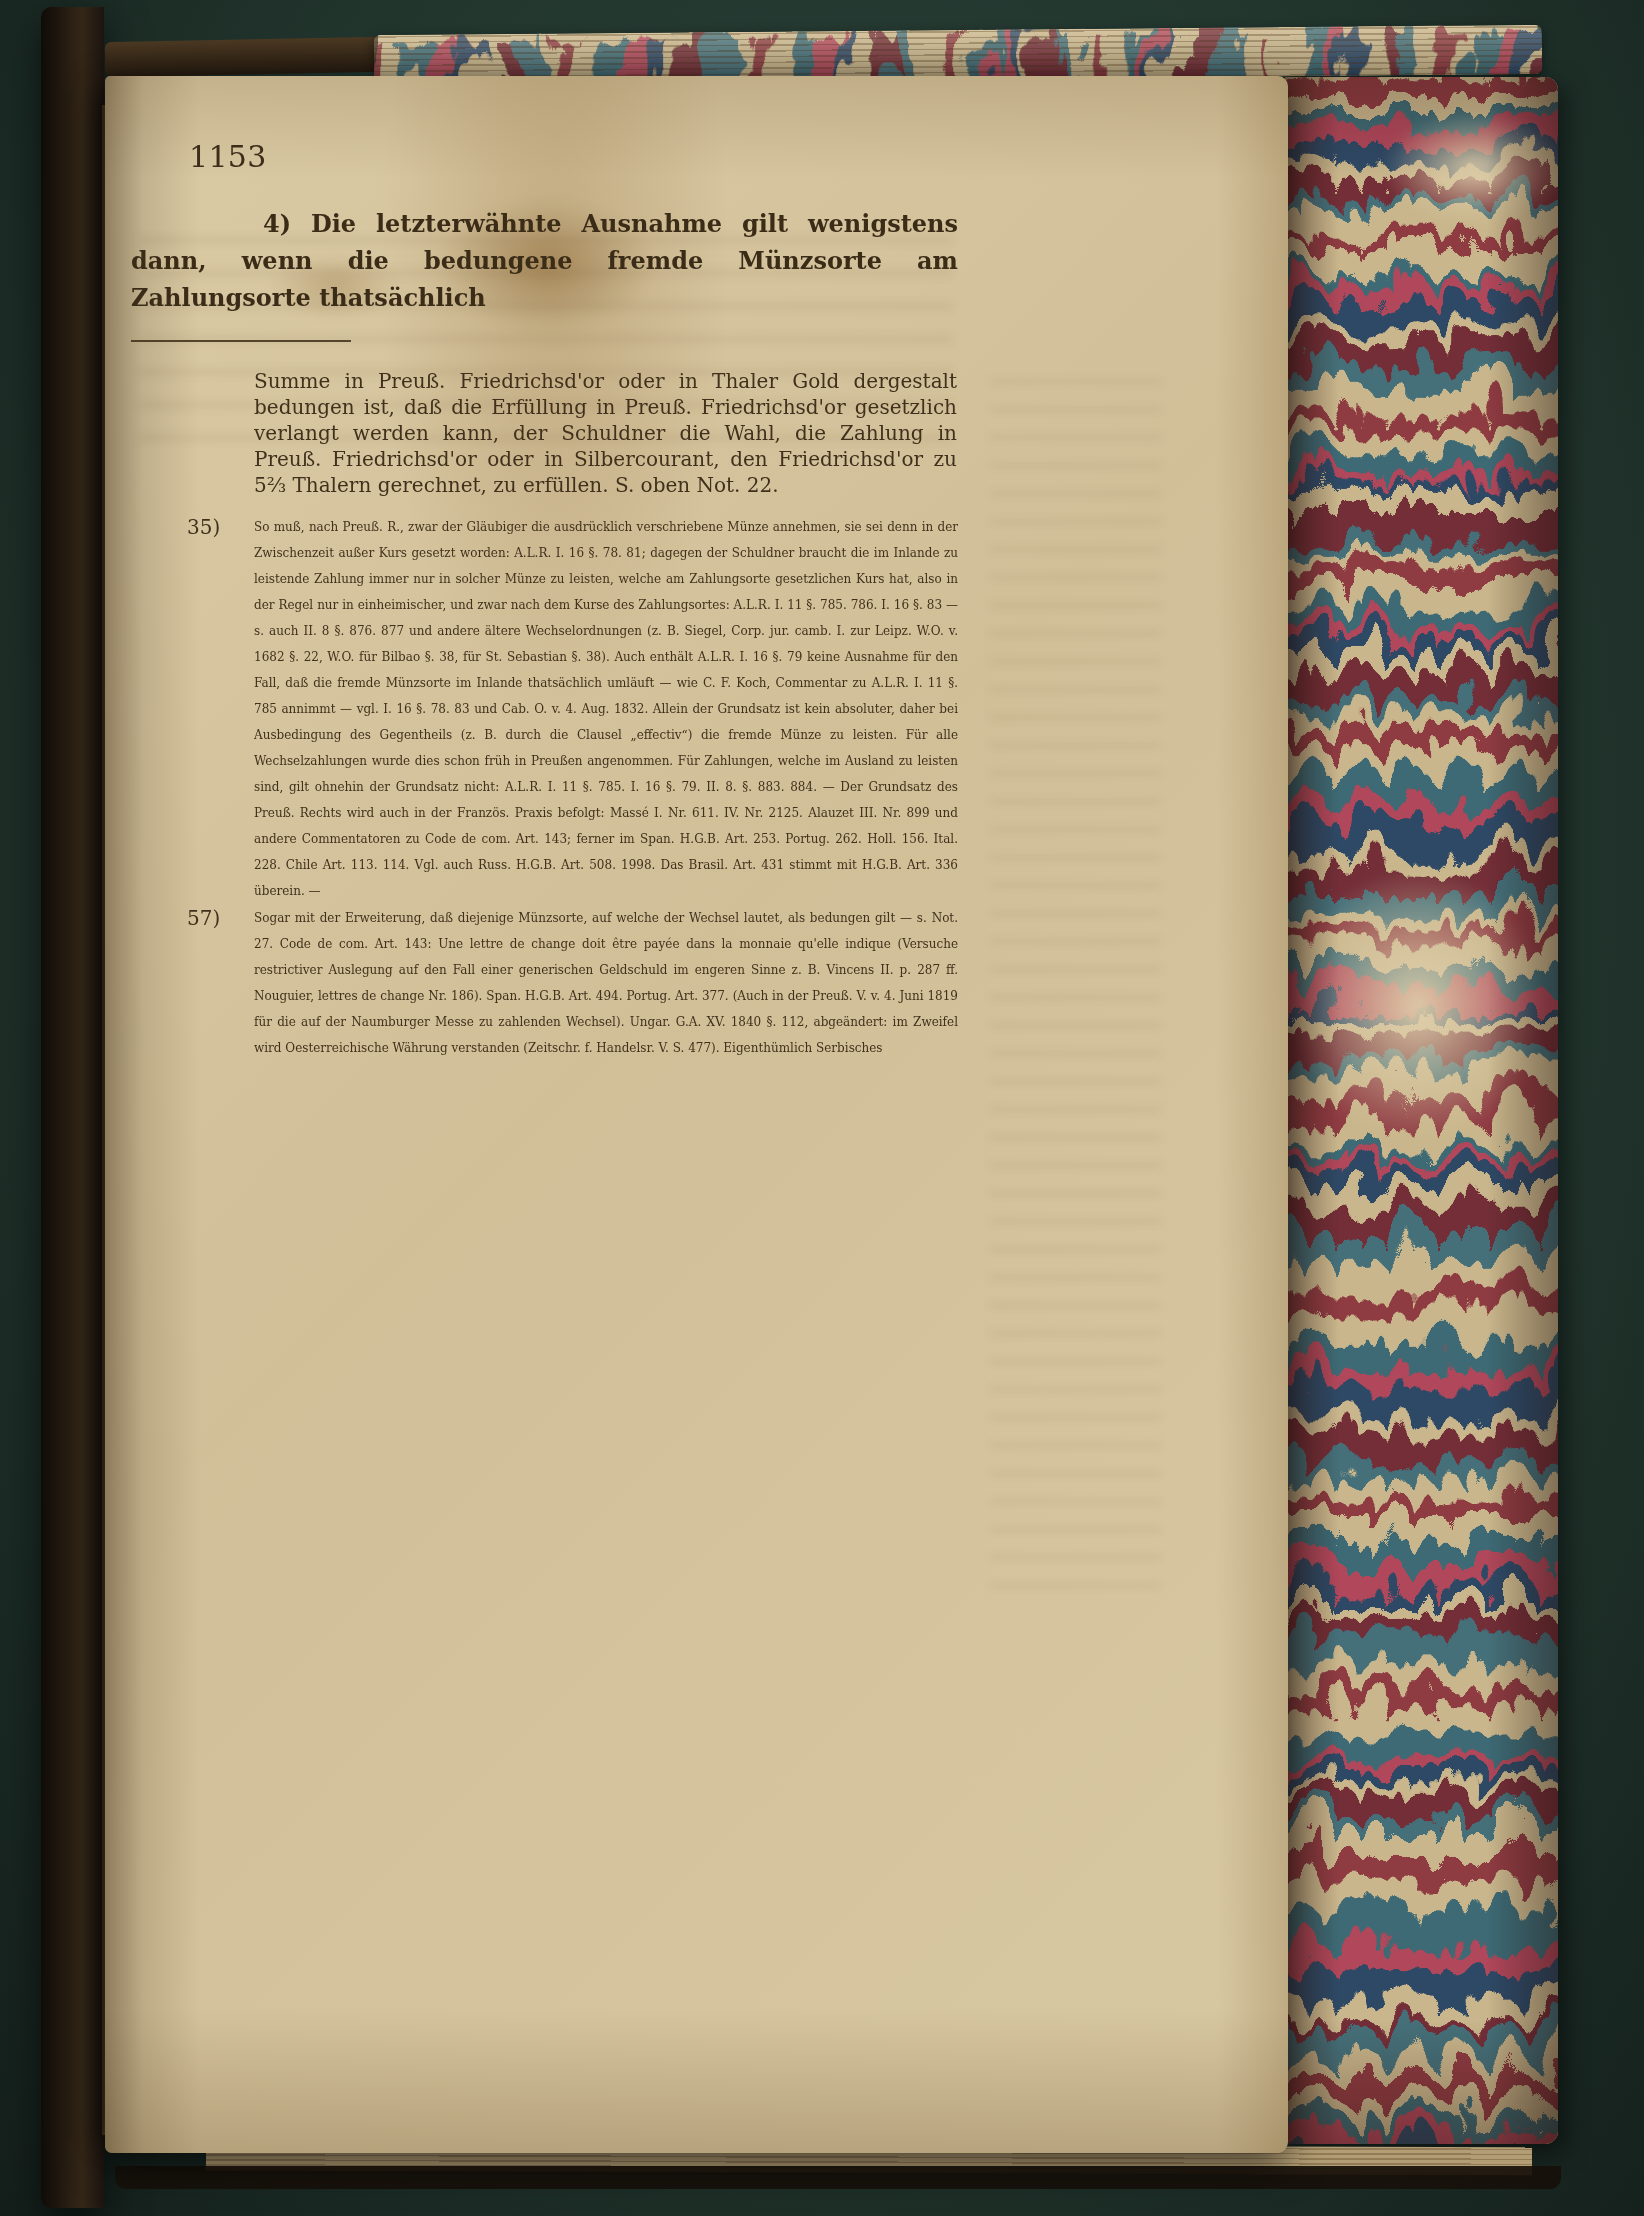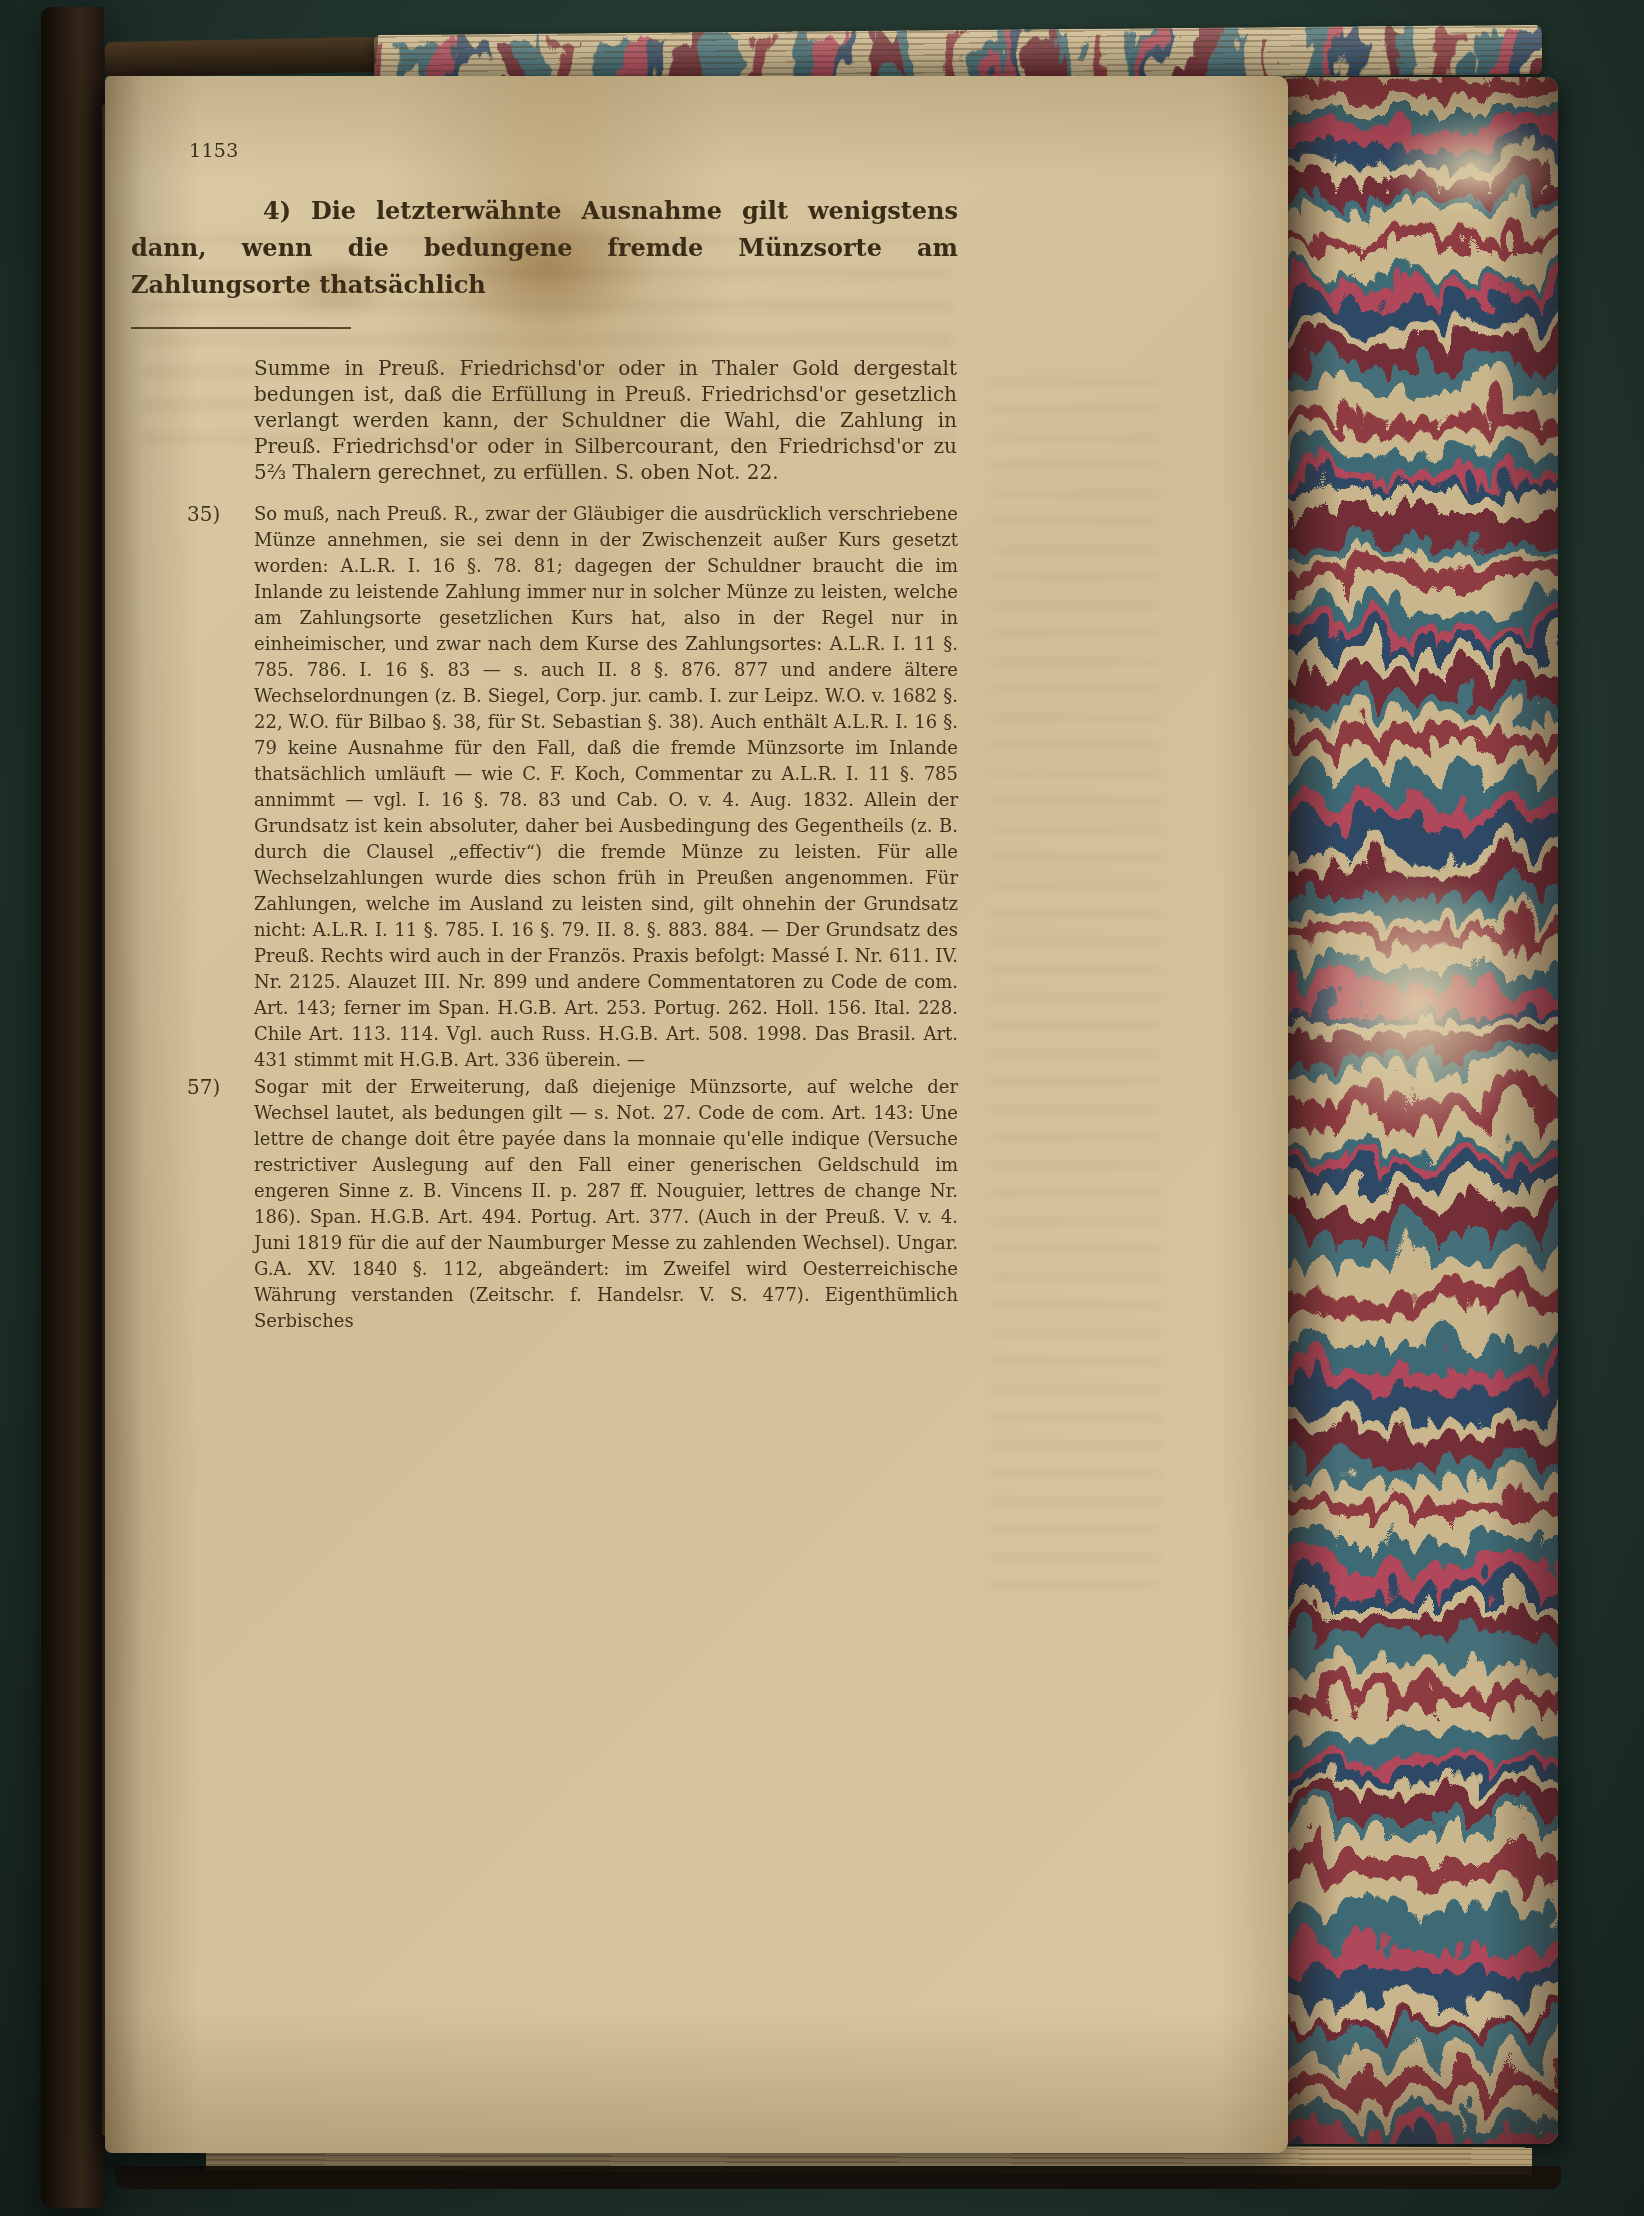--- a/index.html
+++ b/index.html
@@ -61,28 +61,28 @@
     background:radial-gradient(closest-side,rgba(124,83,30,.25),rgba(124,83,30,0));}
   .ghost{position:absolute;filter:blur(4.1px);}
   .ghost-1{left:33px;top:152px;width:814px;height:214px;opacity:.5;
     background:repeating-linear-gradient(0deg,rgba(100,80,45,.17) 0 8.2px,rgba(0,0,0,0) 8.2px 33px);}
   .ghost-2{left:884px;top:296px;width:173px;height:1217px;opacity:.45;
     background:repeating-linear-gradient(0deg,rgba(100,80,45,.15) 0 6.6px,rgba(0,0,0,0) 6.6px 28px);}
   
   .content{position:absolute;left:26px;top:63px;width:827px;color:#3e2f1b;}
   .running-head{display:flex;justify-content:space-between;align-items:baseline;
     padding-left:58px;font-size:20.6px;letter-spacing:0.3px;word-spacing:2.5px;color:#48361f;}
-  .rh-num{font-size:19px;color:#3e2e19;text-align:right;}
+  .rh-num{font-size:30px;color:#3e2e19;text-align:right;}
   .main-para{margin:31px 0 4px;font-size:24px;line-height:1.55;font-weight:700;
     text-indent:132px;text-align:justify;color:#3b2c18;}
   .fn-rule{margin-top:23px;width:220px;height:0;border-top:2.5px solid rgba(62,46,24,.85);}
   .fn-cont{margin:26px 0 16px 123px;width:703px;font-size:20px;line-height:26px;text-align:justify;color:#41311c;}
   .footnote{display:flex;margin-top:1.6px;margin-left:56px;width:771px;color:#41311c;}
   .fn-num{flex:0 0 67px;font-size:20px;line-height:26px;}
-  .fn-text{flex:1;font-size:18px;line-height:26px;text-align:justify;}
+  .fn-text{flex:1;font-size:12px;line-height:26px;text-align:justify;}
 </style>
 </head>
 <body>
 
 <div class="scene">
 
   <div class="cover"></div>
   <div class="top-cover-sliver"></div>
   <div class="gutter-pages"></div>
 

